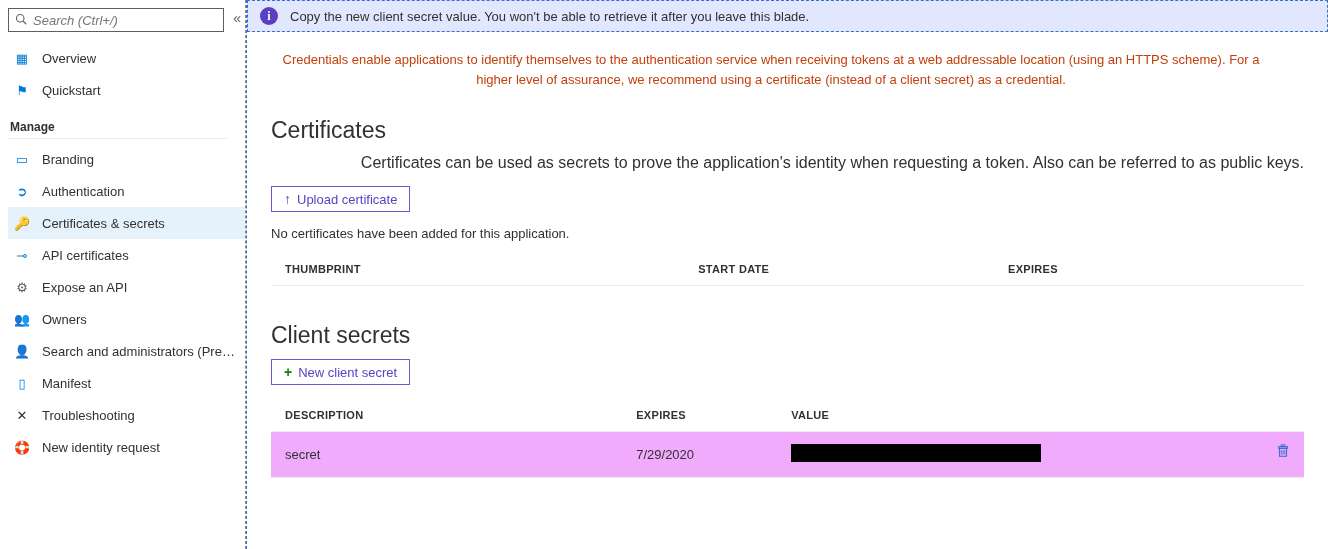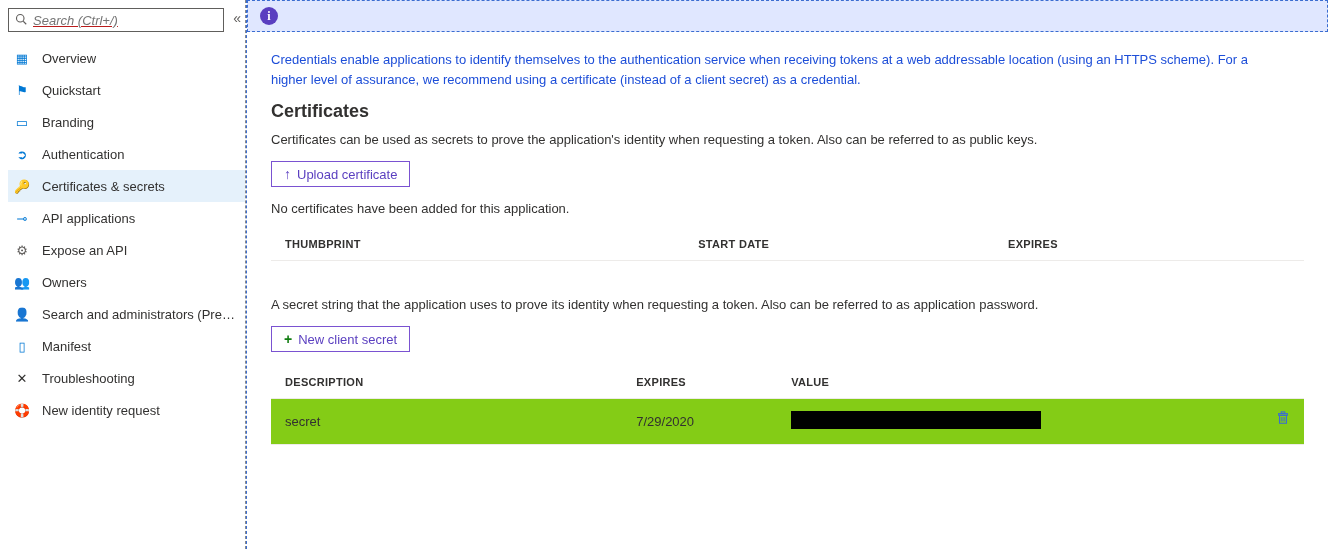--- a/index.html
+++ b/index.html
@@ -1,42 +1,42 @@
 <!DOCTYPE html>
 <html><head>
 <meta charset="utf-8">
 <style>
   * { box-sizing: border-box; margin: 0; padding: 0; }
   body { font-family: "Segoe UI", Arial, sans-serif; font-size: 13px; color: #323130; width: 1328px; height: 549px; overflow: hidden; background: #fff; }
   .layout { display: flex; height: 100%; }
   .sidebar { width: 246px; flex-shrink: 0; padding: 8px 0 0 8px; border-right: 1px dashed #8a8a8a; position: relative; }
   .search-box { display: flex; align-items: center; border: 1px solid #605e5c; width: 216px; height: 24px; padding: 0 6px; margin-bottom: 10px; }
-  .search-box input { border: none; outline: none; font-style: italic; color: #b91c1c; font-size: 13px; width: 100%; background: transparent; text-decoration: underline; }
+  .search-box input { border: none; outline: none; font-style: italic; color: #b91c1c; font-size: 13px; width: 100%; background: transparent; }
   .search-icon { color: #605e5c; font-size: 12px; margin-right: 6px; }
   .collapse-btn { position: absolute; right: 4px; top: 10px; color: #605e5c; font-size: 14px; cursor: pointer; }
   .nav-item { display: flex; align-items: center; height: 32px; padding-left: 4px; cursor: pointer; font-size: 13px; color: #323130; }
   .nav-item.selected { background: #e5f1fb; }
   .nav-icon { width: 20px; text-align: center; margin-right: 10px; font-size: 13px; }
   .nav-group { font-size: 12px; font-weight: 600; color: #323130; padding: 14px 0 4px 2px; border-bottom: 1px solid #edebe9; margin-bottom: 4px; margin-right: 18px; }
   .nav-label { white-space: nowrap; overflow: hidden; text-overflow: ellipsis; max-width: 196px; text-align: center; }
   .main { flex: 1; display: flex; flex-direction: column; overflow: hidden; border-left: 1px dashed #3b6dd1; }
   .notice { background: #e0e7ff; border: 1px dashed #3b6dd1; display: flex; align-items: center; padding: 6px 12px; gap: 12px; }
   .notice-icon { width: 18px; height: 18px; border-radius: 50%; background: #5a3fc0; color: #fff; font-weight: 700; display: flex; align-items: center; justify-content: center; font-size: 12px; font-family: Georgia, serif; }
   .content { padding: 18px 24px; overflow-y: auto; flex: 1; }
-  .intro { font-size: 13px; line-height: 1.5; color: #1d4ed8; margin-bottom: 12px; max-width: 1000px; }
-  h2 { font-size: 18px; font-weight: 700; margin-bottom: 10px; }
-  .subtext { font-size: 13px; margin-bottom: 14px; }
+  .intro { font-size: 13px; line-height: 1.5; color: #c2410c; margin-bottom: 28px; max-width: 1000px; text-align: center; }
+  h2 { font-size: 23px; font-weight: 400; margin-bottom: 10px; }
+  .subtext { font-size: 16px; margin-bottom: 14px; text-align: right; }
   .btn-outline { display: inline-flex; align-items: center; border: 1px solid #7a52d1; color: #5a3fc0; padding: 4px 12px; font-size: 13px; cursor: pointer; background: #fff; margin-bottom: 14px; }
   .btn-outline .btn-icon { margin-right: 6px; color: #107c10; font-weight: 700; font-size: 14px; }
   .btn-outline .btn-icon.up { color: #5a3fc0; }
   .empty-msg { font-size: 13px; margin-bottom: 12px; }
   table { width: 100%; border-collapse: collapse; margin-bottom: 36px; }
   th { text-align: left; font-size: 11px; font-weight: 700; padding: 10px 14px; border-bottom: 1px solid #edebe9; letter-spacing: 0.3px; }
   td { font-size: 13px; padding: 12px 14px; border-bottom: 1px solid #edebe9; }
-  tr.highlight td { background: #84cc16; }
+  tr.highlight td { background: #f0abfc; }
   .redacted { background: #000; width: 250px; height: 18px; display: inline-block; }
   .del-icon { color: #3b6dd1; cursor: pointer; font-size: 14px; float: right; }
   .cert-table th:first-child, .secret-table th:first-child { padding-left: 14px; }
 </style>
 </head>
 <body>
 
 <div class="layout">
   <aside class="sidebar">
     <div class="collapse-btn">«</div>
@@ -52,36 +52,37 @@
 
     <div class="nav-item">
       <span class="nav-icon" style="color:#0078d4">▦</span>
       <span class="nav-label">Overview</span>
     </div>
     <div class="nav-item">
       <span class="nav-icon" style="color:#0078d4">⚑</span>
       <span class="nav-label">Quickstart</span>
     </div>
 
+    <div class="nav-group">Manage</div>
 
     <div class="nav-item">
       <span class="nav-icon" style="color:#0078d4">▭</span>
       <span class="nav-label">Branding</span>
     </div>
     <div class="nav-item">
       <span class="nav-icon" style="color:#0078d4">➲</span>
       <span class="nav-label">Authentication</span>
     </div>
     <div class="nav-item selected">
       <span class="nav-icon" style="color:#f2c811">🔑</span>
       <span class="nav-label">Certificates &amp; secrets</span>
     </div>
     <div class="nav-item">
       <span class="nav-icon" style="color:#0078d4">⊸</span>
-      <span class="nav-label">API applications</span>
+      <span class="nav-label">API certificates</span>
     </div>
     <div class="nav-item">
       <span class="nav-icon" style="color:#605e5c">⚙</span>
       <span class="nav-label">Expose an API</span>
     </div>
     <div class="nav-item">
       <span class="nav-icon" style="color:#0078d4">👥</span>
       <span class="nav-label">Owners</span>
     </div>
     <div class="nav-item">
@@ -100,20 +101,21 @@
     </div>
     <div class="nav-item">
       <span class="nav-icon" style="color:#0078d4">🛟</span>
       <span class="nav-label">New identity request</span>
     </div>
   </aside>
 
   <main class="main">
     <div class="notice">
       <span class="notice-icon">i</span>
+      <span>Copy the new client secret value. You won't be able to retrieve it after you leave this blade.</span>
     </div>
 
     <div class="content">
       <p class="intro">Credentials enable applications to identify themselves to the authentication service when receiving tokens at a web addressable location (using an HTTPS scheme). For a higher level of assurance, we recommend using a certificate (instead of a client secret) as a credential.</p>
 
       <h2>Certificates</h2>
       <p class="subtext">Certificates can be used as secrets to prove the application's identity when requesting a token. Also can be referred to as public keys.</p>
       <div class="btn-outline">
         <span class="btn-icon up">↑</span>
         <span>Upload certificate</span>
@@ -123,21 +125,21 @@
       <table class="cert-table">
         <thead>
           <tr>
             <th style="width:40%">THUMBPRINT</th>
             <th style="width:30%">START DATE</th>
             <th style="width:30%">EXPIRES</th>
           </tr>
         </thead>
       </table>
 
-      <p class="subtext">A secret string that the application uses to prove its identity when requesting a token. Also can be referred to as application password.</p>
+      <h2>Client secrets</h2>
       <div class="btn-outline">
         <span class="btn-icon">+</span>
         <span>New client secret</span>
       </div>
 
       <table class="secret-table">
         <thead>
           <tr>
             <th style="width:34%">DESCRIPTION</th>
             <th style="width:15%">EXPIRES</th>

